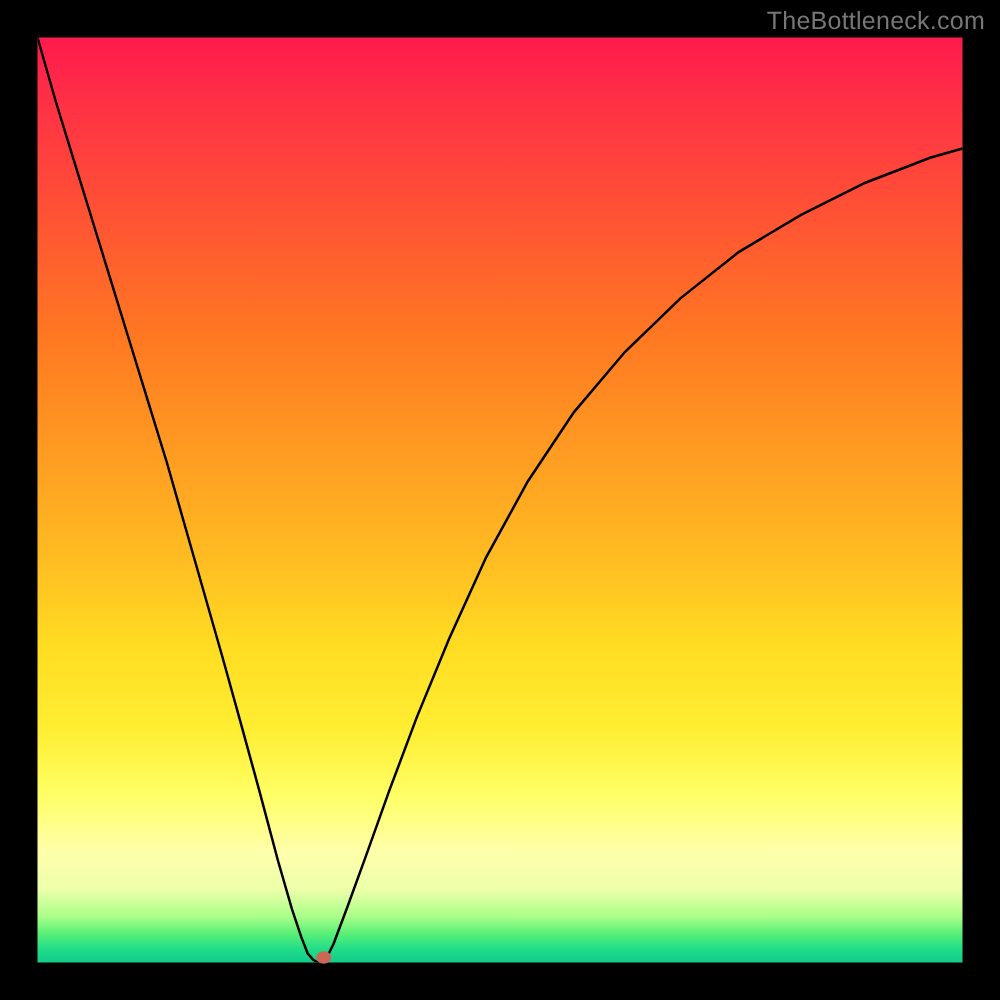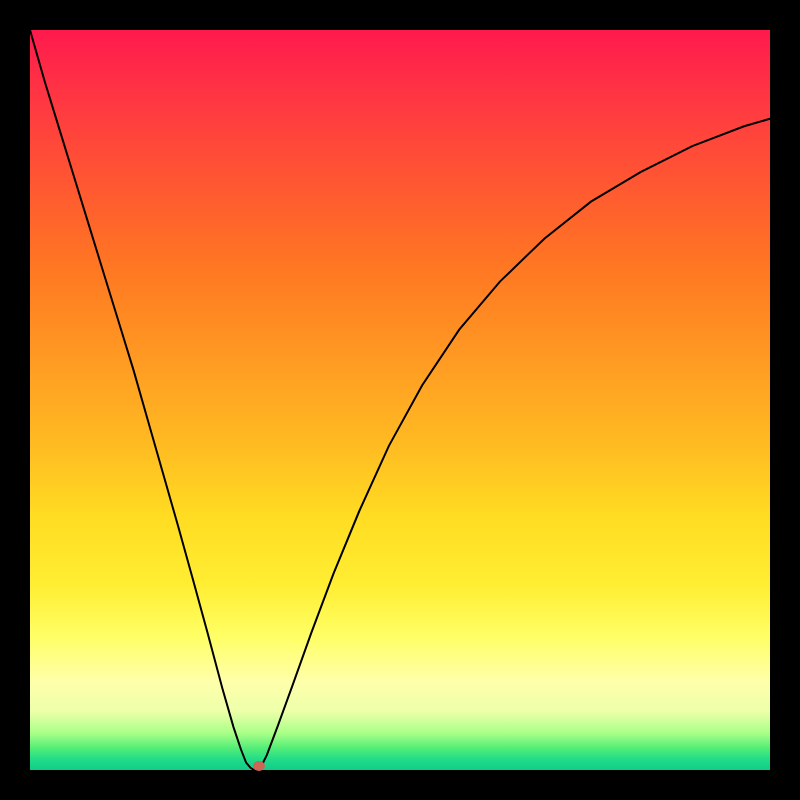--- a/index.html
+++ b/index.html
@@ -66,20 +66,21 @@
     background: #cc6655;
     border-radius: 50% / 50%;
     transform: translate(-50%, -50%);
     z-index: 6;
   }
 </style>
 </head>
 <body>
 
 <div class="frame">
+  <div class="watermark">TheBottleneck.com</div>
   <div class="plot-area">
     <svg class="curve" viewBox="0 0 740 740" preserveAspectRatio="none">
       <path id="curve-left" fill="none" stroke="#000000" stroke-width="2" stroke-linecap="round" d="M0.00 0.00 L14.80 51.80 L29.60 99.90 L44.40 148.00 L59.20 196.10 L74.00 244.20 L88.80 292.30 L103.60 340.40 L118.40 392.20 L133.20 444.00 L148.00 495.80 L162.80 549.08 L177.60 603.10 L192.40 658.60 L203.50 697.08 L210.90 719.28 L216.08 732.60 L220.52 737.78 L224.22 740.00"></path>
       <path id="curve-right" fill="none" stroke="#000000" stroke-width="2" stroke-linecap="round" d="M229.40 740.00 L236.80 725.20 L247.90 695.60 L262.70 654.90 L281.20 603.10 L303.40 543.90 L329.30 481.00 L358.90 415.88 L392.20 355.20 L429.20 299.70 L469.90 251.60 L514.30 208.68 L560.92 171.68 L610.50 142.08 L662.30 116.18 L714.10 96.20 L740.00 88.80"></path>
     </svg>
     <div class="marker" id="marker" style="left: 229.4px; top: 736.3px;"></div>
   </div>
 </div>
 
 </body></html>

